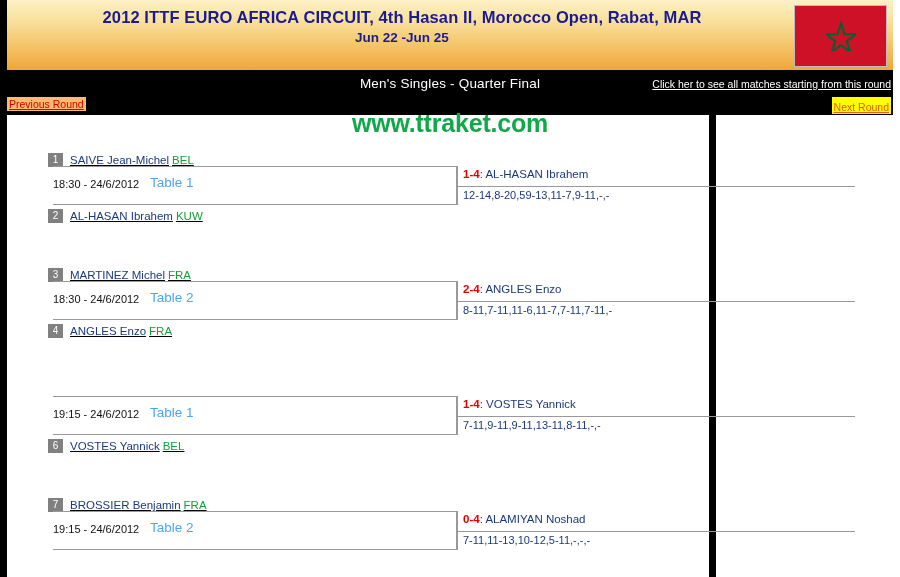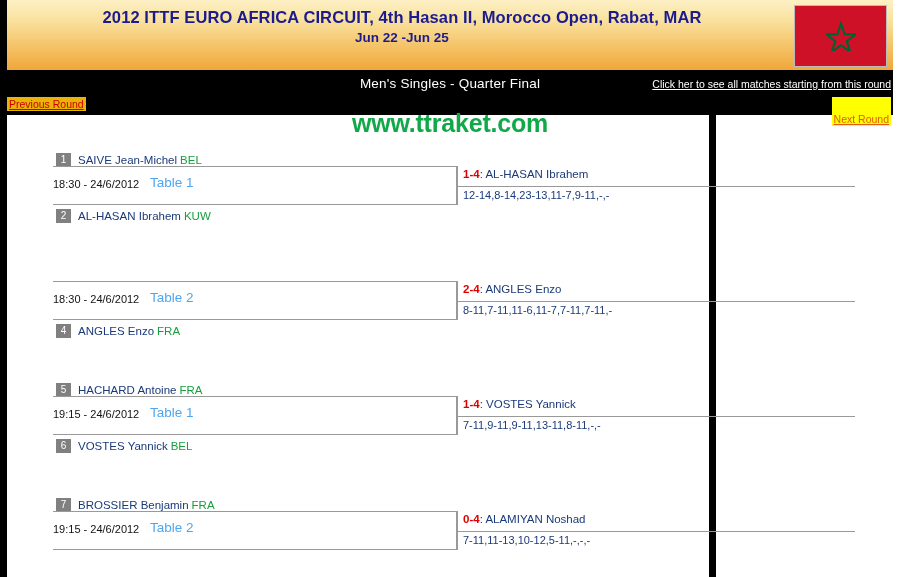--- a/index.html
+++ b/index.html
@@ -102,38 +102,38 @@
     color: #ffffff;
     font-size: 10.5px;
     text-decoration: underline;
     white-space: nowrap;
     cursor: pointer;
   }
   #prev-round {
     position: absolute;
     left: 0px;
     top: 27px;
-    background: #eab308;
+    background: #fdba74;
     color: #cc0000;
     font-size: 10.5px;
     font-weight: normal;
     text-decoration: underline;
     padding: 1px 2px 1px 2px;
     cursor: pointer;
     white-space: nowrap;
   }
   #next-round {
     position: absolute;
     right: 2px;
     top: 27px;
     background: #ffff00;
     color: #e06000;
     font-size: 10.5px;
     text-decoration: underline;
-    padding: 16px 2px 1px 2px;
+    padding: 4px 2px 1px 2px;
     cursor: pointer;
     white-space: nowrap;
   }
 
   
   #watermark {
     position: absolute;
     left: 0;
     top: 109px;
     width: 886px;
@@ -147,24 +147,25 @@
   
   .match {
     position: absolute;
     left: 0;
     width: 886px;
     height: 92px;
   }
 
   .player-row {
     position: absolute;
-    left: 49px;
+    left: 41px;
     width: 400px;
     height: 17px;
     white-space: nowrap;
+    text-decoration: underline;
   }
   .player-row.top { top: 32px; }
   .player-row.bottom { top: 88px; }
 
   .seed-box {
     display: inline-block;
     width: 15px;
     height: 14px;
     line-height: 14px;
     background: #808080;
@@ -283,43 +284,43 @@
   <div class="match" id="match-0" style="top:118px">
     <div class="player-row top">
       <span class="seed-box">1</span><span class="player-name">SAIVE Jean-Michel</span><span class="player-assoc">BEL</span>
     </div>
     <div class="bracket-box"></div>
     <div class="match-time">18:30 - 24/6/2012</div>
     <div class="match-table">Table 1</div>
     <div class="result-stem"></div>
     <div class="result-score"><span class="sc">1-4</span><span class="wn">: AL-HASAN Ibrahem</span></div>
     <div class="result-rule"></div>
-    <div class="result-sets">12-14,8-14,23-13,11-7,9-11,-,-</div>
+    <div class="result-sets">12-14,8-20,59-13,11-7,9-11,-,-</div>
     <div class="player-row bottom">
       <span class="seed-box">2</span><span class="player-name">AL-HASAN Ibrahem</span><span class="player-assoc">KUW</span>
     </div>
   </div>
 
   <div class="match" id="match-1" style="top:233px">
+    <div class="player-row top">
+      <span class="seed-box">3</span><span class="player-name">MARTINEZ Michel</span><span class="player-assoc">FRA</span>
+    </div>
     <div class="bracket-box"></div>
     <div class="match-time">18:30 - 24/6/2012</div>
     <div class="match-table">Table 2</div>
     <div class="result-stem"></div>
     <div class="result-score"><span class="sc">2-4</span><span class="wn">: ANGLES Enzo</span></div>
     <div class="result-rule"></div>
     <div class="result-sets">8-11,7-11,11-6,11-7,7-11,7-11,-</div>
     <div class="player-row bottom">
       <span class="seed-box">4</span><span class="player-name">ANGLES Enzo</span><span class="player-assoc">FRA</span>
     </div>
   </div>
 
   <div class="match" id="match-2" style="top:348px">
-    <div class="player-row top">
-      <span class="seed-box">5</span><span class="player-name">HACHARD Antoine</span><span class="player-assoc">FRA</span>
-    </div>
     <div class="bracket-box"></div>
     <div class="match-time">19:15 - 24/6/2012</div>
     <div class="match-table">Table 1</div>
     <div class="result-stem"></div>
     <div class="result-score"><span class="sc">1-4</span><span class="wn">: VOSTES Yannick</span></div>
     <div class="result-rule"></div>
     <div class="result-sets">7-11,9-11,9-11,13-11,8-11,-,-</div>
     <div class="player-row bottom">
       <span class="seed-box">6</span><span class="player-name">VOSTES Yannick</span><span class="player-assoc">BEL</span>
     </div>

